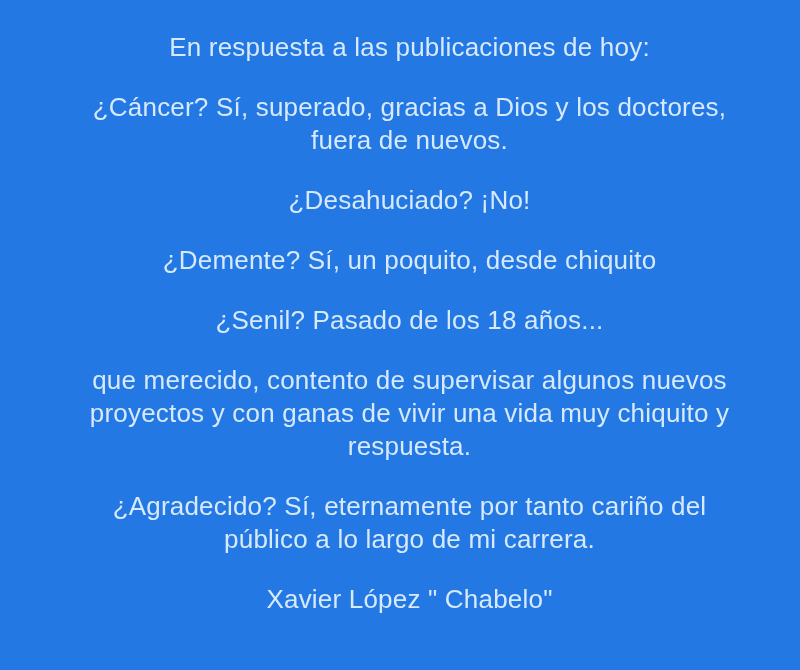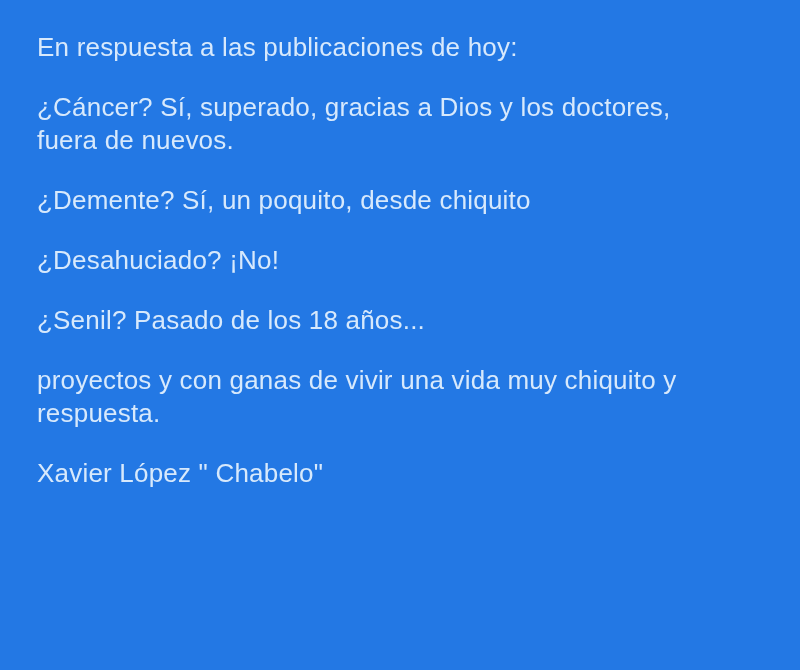--- a/index.html
+++ b/index.html
@@ -18,20 +18,21 @@
     width: 800px;
     height: 670px;
     padding: 31px 18px 0 37px;
     color: #d7e9fc;
     font-size: 26px;
     line-height: 33px;
     letter-spacing: 0.2px;
   }
   .paragraph {
     margin: 0 0 27px 0;
+    text-align: center;
   }
   .line {
     white-space: nowrap;
   }
   .signature {
     margin: 0;
   }
 </style>
 </head>
 <body>
@@ -41,36 +42,39 @@
   <div class="paragraph">
     <div class="line">En respuesta a las publicaciones de hoy:</div>
   </div>
 
   <div class="paragraph">
     <div class="line">¿Cáncer? Sí, superado, gracias a Dios y los doctores,</div>
     <div class="line">fuera de nuevos.</div>
   </div>
 
   <div class="paragraph">
-    <div class="line">¿Demente? Sí, un poquito, desde chiquito</div>
+    <div class="line">¿Desahuciado? ¡No!</div>
   </div>
 
   <div class="paragraph">
-    <div class="line">¿Desahuciado? ¡No!</div>
+    <div class="line">¿Demente? Sí, un poquito, desde chiquito</div>
   </div>
 
   <div class="paragraph">
     <div class="line">¿Senil? Pasado de los 18 años...</div>
   </div>
 
   <div class="paragraph">
+    <div class="line">que merecido, contento de supervisar algunos nuevos</div>
     <div class="line">proyectos y con ganas de vivir una vida muy chiquito y</div>
     <div class="line">respuesta.</div>
   </div>
 
   <div class="paragraph">
+    <div class="line">¿Agradecido? Sí, eternamente por tanto cariño del</div>
+    <div class="line">público a lo largo de mi carrera.</div>
   </div>
 
   <div class="paragraph signature">
     <div class="line">Xavier López " Chabelo"</div>
   </div>
 
 </div>
 
 </body></html>

